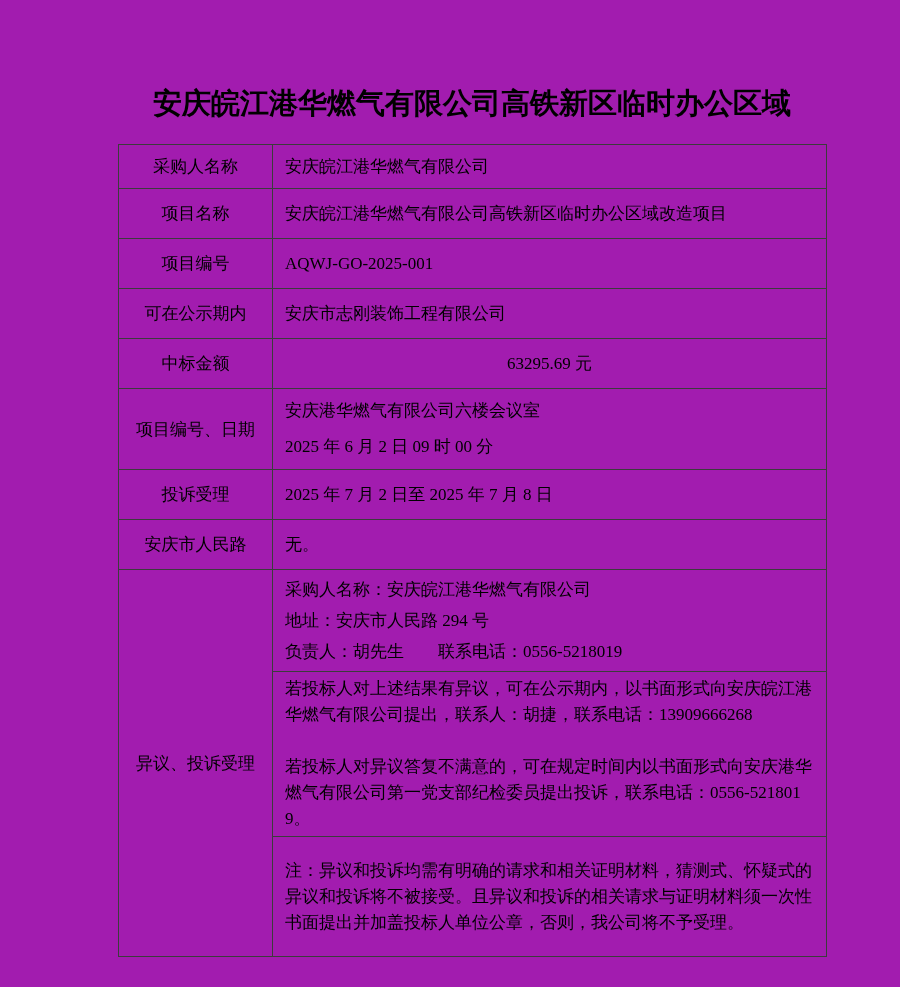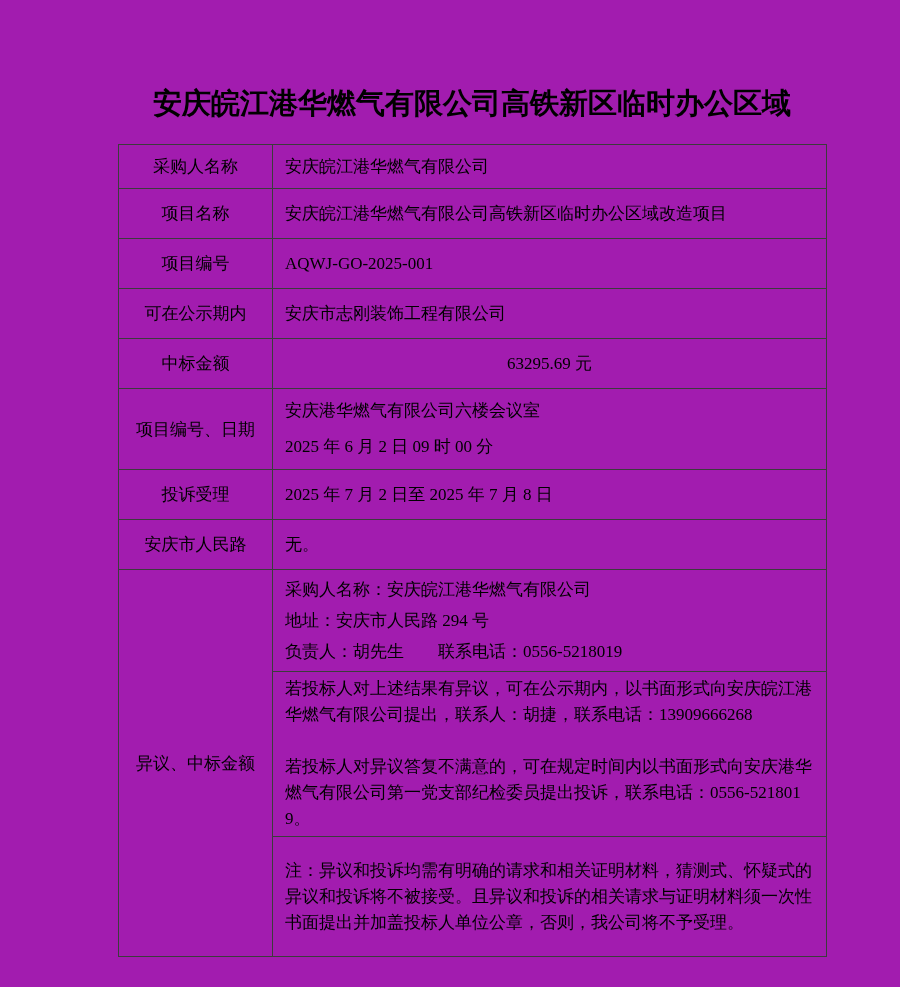--- a/index.html
+++ b/index.html
@@ -114,21 +114,21 @@
         <td class="lbl">投诉受理</td>
         <td class="val">2025 年 7 月 2 日至 2025 年 7 月 8 日</td>
       </tr>
 
       <tr class="h43">
         <td class="lbl">安庆市人民路</td>
         <td class="val">无。</td>
       </tr>
 
       <tr class="sub1">
-        <td class="lbl" rowspan="3">异议、中标金额</td>
+        <td class="lbl" rowspan="3">异议、投诉受理</td>
         <td class="val pre lh31">采购人名称：安庆皖江港华燃气有限公司
 地址：安庆市人民路 294 号
 负责人：胡先生　　联系电话：0556-5218019</td>
       </tr>
       <tr class="sub2">
         <td class="val pre lh30">若投标人对上述结果有异议，可在公示期内，以书面形式向安庆皖江港华燃气有限公司提出，联系人：胡捷，联系电话：13909666268
 
 若投标人对异议答复不满意的，可在规定时间内以书面形式向安庆港华燃气有限公司第一党支部纪检委员提出投诉，联系电话：0556-5218019。</td>
       </tr>
       <tr class="sub3">

